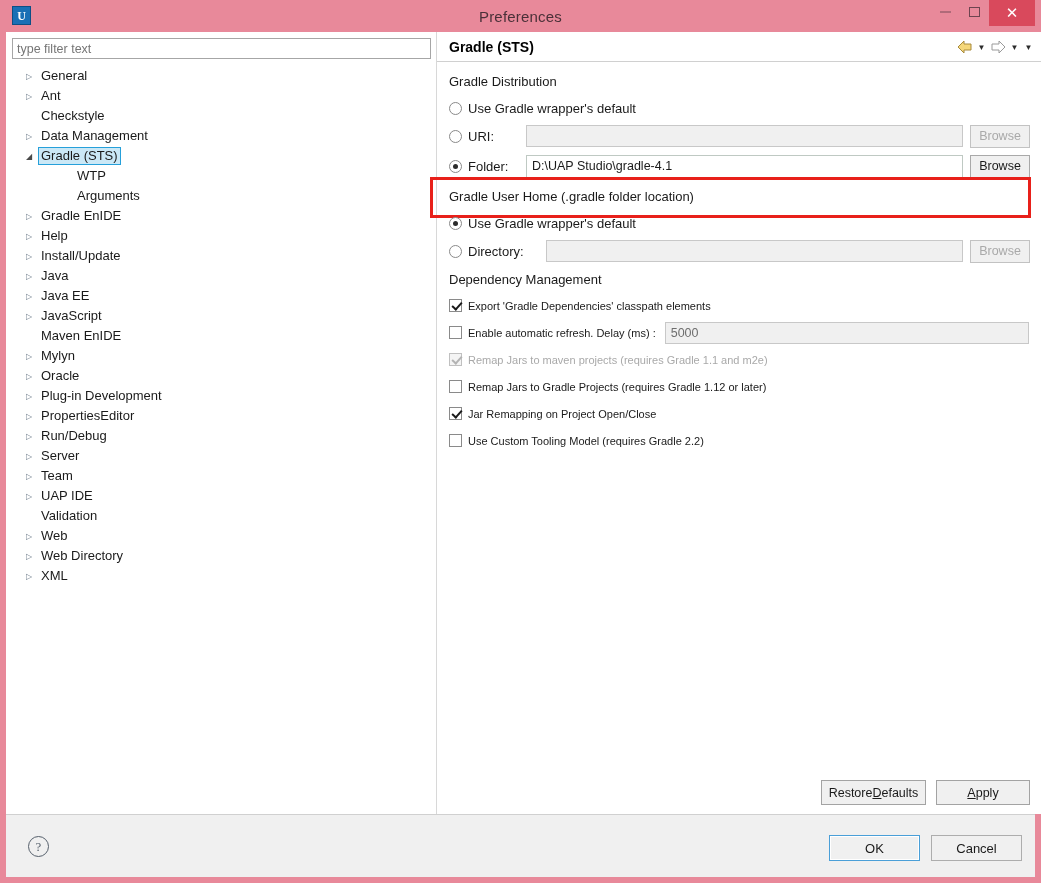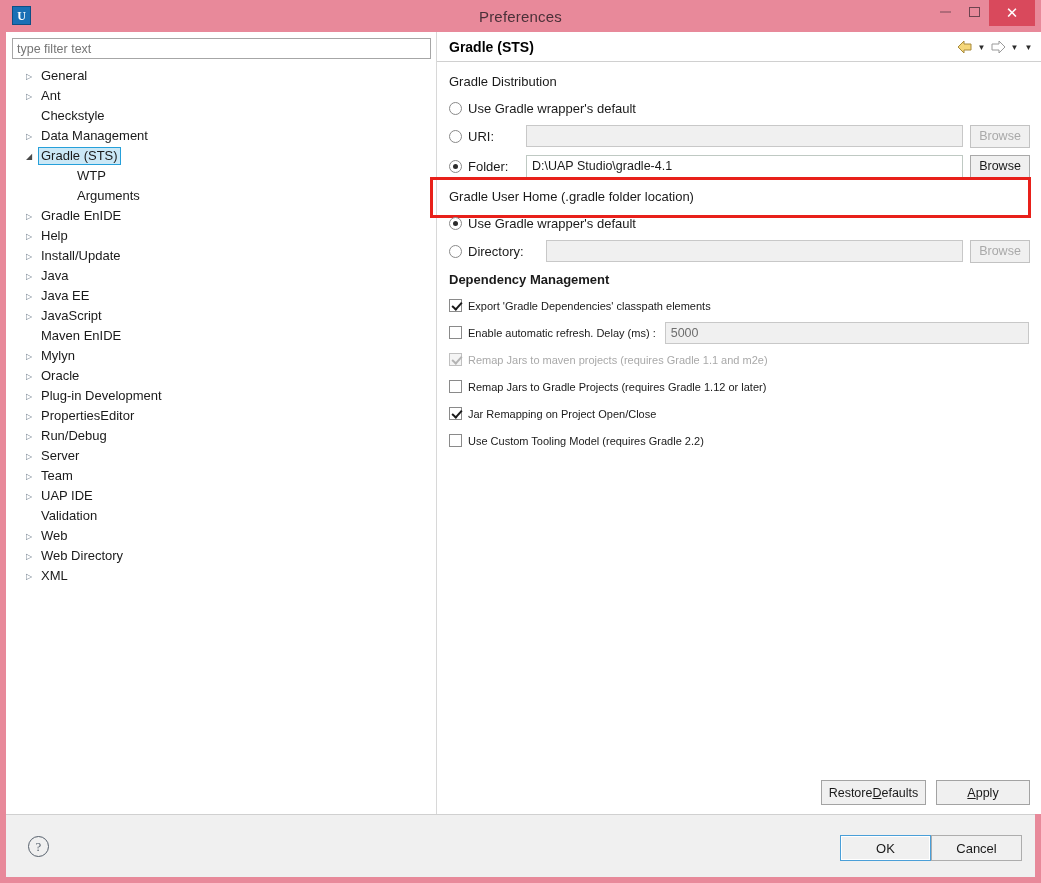--- a/index.html
+++ b/index.html
@@ -279,21 +279,21 @@
     position: absolute; left: 22px; top: 21px;
     width: 21px; height: 21px;
     border-radius: 50%;
     border: 1.5px solid #555f6b;
     display: flex; align-items: center; justify-content: center;
     font-size: 13px; color: #555f6b;
     font-family: "Liberation Serif", serif;
   }
   .footer-buttons {
     position: absolute; right: 13px; top: 20px;
-    display: flex; gap: 0;
+    display: flex; gap: 11px;
   }
   .btn-dlg {
     width: 91px; height: 26px;
     border: 1px solid #adadad;
     background: #f0f0f0;
     font-size: 13px; color: #1a1a1a;
     display: inline-flex; align-items: center; justify-content: center;
     font-family: "Liberation Sans", sans-serif;
   }
   .btn-dlg.primary {
@@ -488,21 +488,21 @@
             <span class="radio-label">Use Gradle wrapper's default</span>
           </div>
 
           <div class="row">
             <span class="radio"></span>
             <span class="radio-label w" style="width:78px;">Directory:</span>
             <input class="text-input" style="width: 417px;" type="text" disabled="" value="">
             <span class="btn" style="margin-left:7px;width:60px;">Browse</span>
           </div>
 
-          <div class="group-label spaced" style="margin-top:8px;font-weight:bold;">Dependency Management</div>
+          <div class="group-label spaced" style="margin-top:8px;">Dependency Management</div>
 
           <div id="dep-options">
               <div class="row" style="height: 25px;">
                 <span class="checkbox checked"></span>
                 <span class="cb-label">Export 'Gradle Dependencies' classpath elements</span>
               </div>
               <div class="row" style="height: 25px;">
                 <span class="checkbox"></span>
                 <span class="cb-label">Enable automatic refresh. Delay (ms) :</span>
                 <input type="text" class="text-input" disabled="" value="5000" style="width: 364px; margin-left: 9px;">

